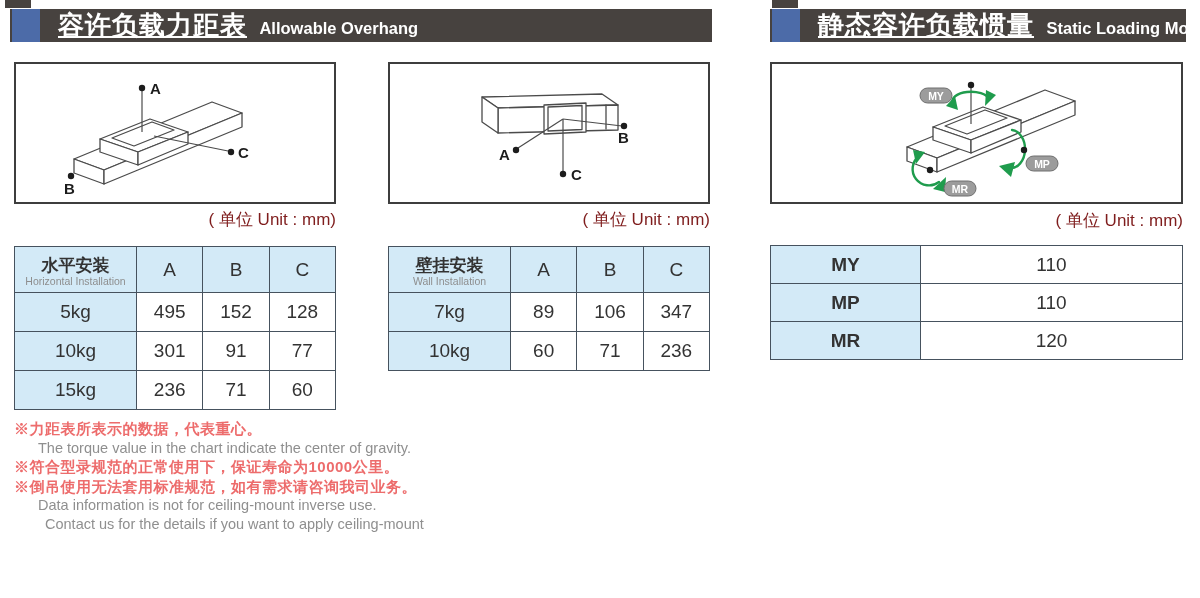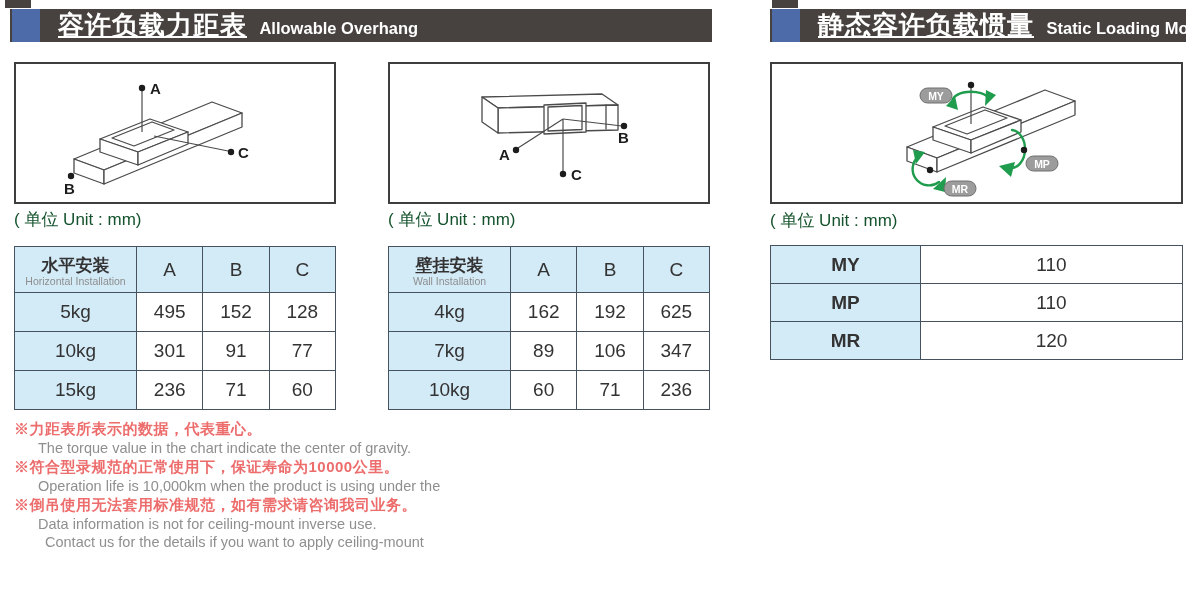--- a/index.html
+++ b/index.html
@@ -8,21 +8,21 @@
 
   
   .tab{position:absolute;top:0;width:26px;height:8px;background:#47423f;}
   .bar{position:absolute;top:9px;height:33px;background:#47423f;color:#fff;white-space:nowrap;line-height:33px;}
   .bar .accent{position:absolute;left:2px;top:0;width:28px;height:33px;background:#4c6ba8;}
   .bar .zh{display:inline;font-size:26px;font-weight:bold;margin-left:48px;letter-spacing:1px;text-decoration:underline;}
   .bar .en{display:inline;font-size:16.5px;font-weight:bold;margin-left:8px;}
 
   
   .diagram-box{position:absolute;border:2px solid #3e3e3e;background:#fff;}
-  .unit{position:absolute;font-size:17px;color:#14532d;}
+  .unit{position:absolute;font-size:17px;color:#7f1d1d;text-align:right;}
 
   
   table{position:absolute;border-collapse:collapse;table-layout:fixed;background:#fff;}
   td{border:1.5px solid #46525e;text-align:center;vertical-align:middle;color:#333;padding:0;}
   .fill{background:#d3eaf7;}
   .load-table{width:322px;}
   .load-table td{height:38px;font-size:19px;text-align:center;}
   .load-table tr.head td{height:45px;}
   .head-main{display:block;font-size:17px;font-weight:bold;color:#333;line-height:19px;margin-top:3px;}
   .head-sub{display:block;font-size:10.5px;color:#8e8e8e;line-height:12px;}
@@ -204,26 +204,20 @@
         <tr class="head">
       <td class="fill">
         <span class="head-main">壁挂安装</span>
         <span class="head-sub">Wall Installation</span>
       </td>
       <td class="fill">A</td>
       <td class="fill">B</td>
       <td class="fill">C</td>
     </tr>
     <tr>
-      <td class="fill">4kg</td>
-      <td>162</td>
-      <td>192</td>
-      <td>625</td>
-    </tr>
-    <tr>
       <td class="fill">7kg</td>
       <td>89</td>
       <td>106</td>
       <td>347</td>
     </tr>
     <tr>
       <td class="fill">10kg</td>
       <td>60</td>
       <td>71</td>
       <td>236</td>
@@ -249,19 +243,18 @@
       <td class="fill mlabel">MR</td>
       <td>120</td>
     </tr>
   </tbody>
     </table>
 
   <div class="notes">
     <div class="note-zh">※力距表所表示的数据，代表重心。</div>
     <div class="note-en">The torque value in the chart indicate the center of gravity.</div>
     <div class="note-zh">※符合型录规范的正常使用下，保证寿命为10000公里。</div>
-    <div class="note-en">Operation life is 10,000km when the product is using under the</div>
     <div class="note-zh">※倒吊使用无法套用标准规范，如有需求请咨询我司业务。</div>
     <div class="note-en">Data information is not for ceiling-mount inverse use.</div>
     <div class="note-en i2">Contact us for the details if you want to apply ceiling-mount</div>
   </div>
 
 </div>
 
 </body></html>

